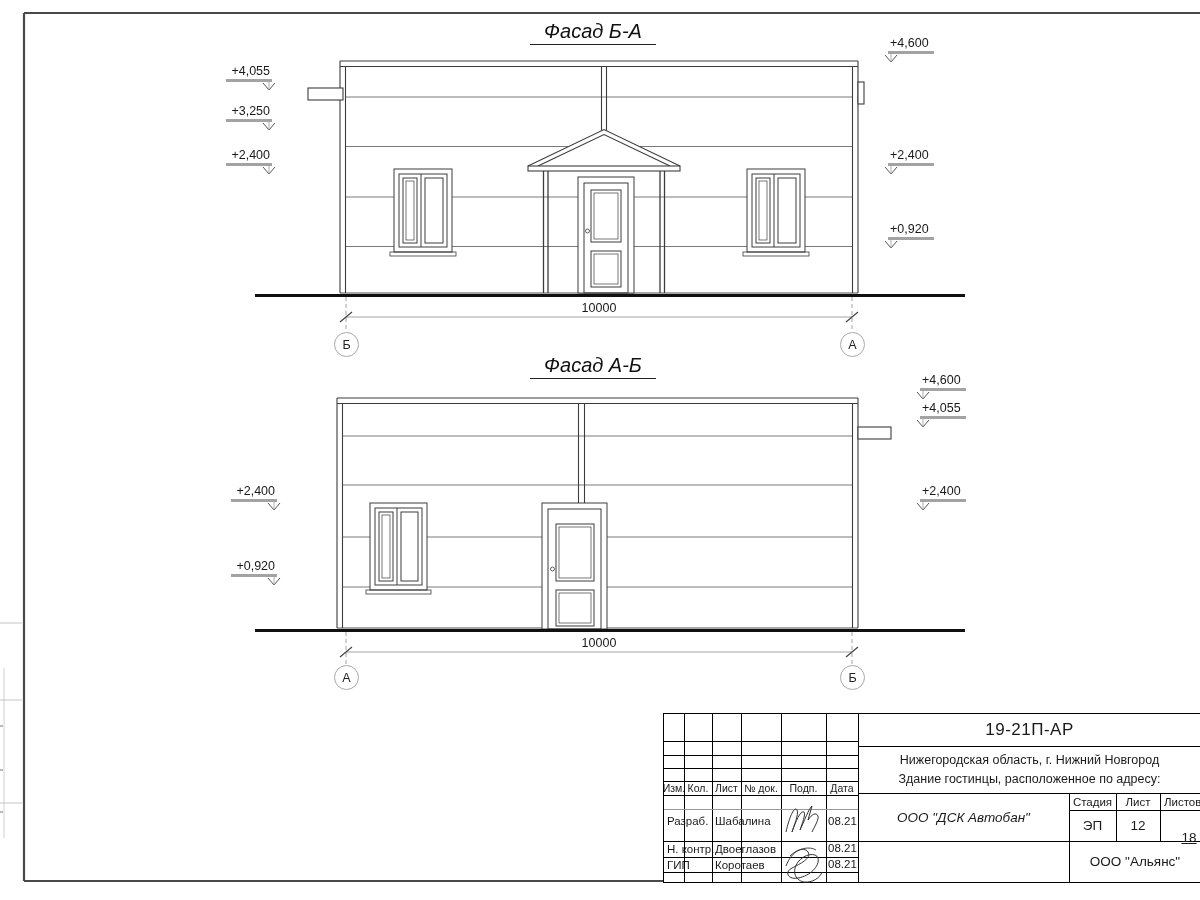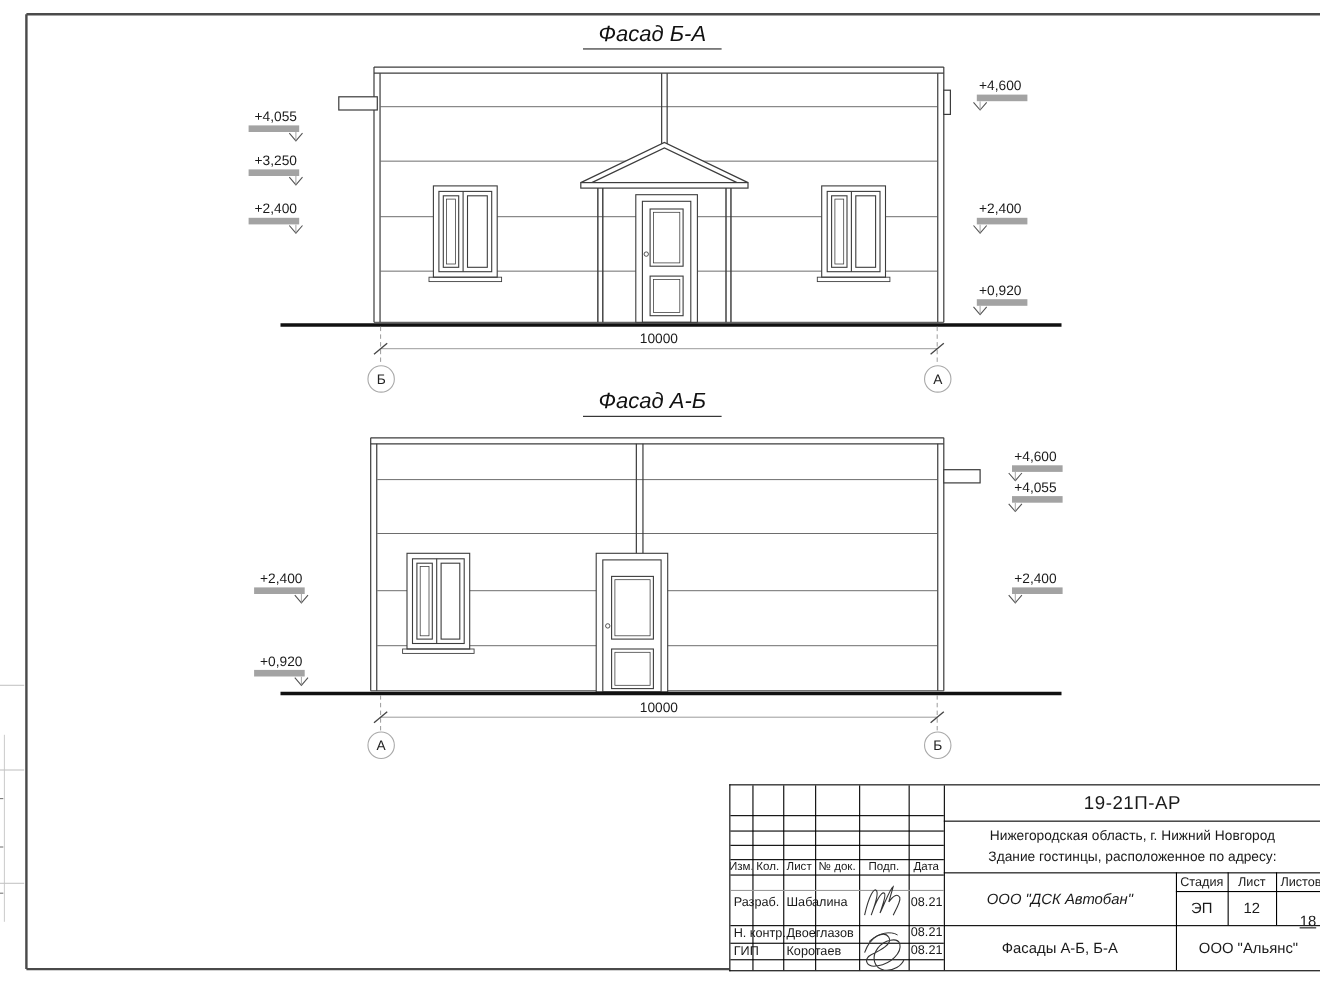--- a/index.html
+++ b/index.html
@@ -2,21 +2,21 @@
 <html><head>
 <meta charset="utf-8">
 <style>
   html,body{margin:0;padding:0;background:#fff;}
   .page{position:relative;width:1200px;height:900px;background:#ffffff;overflow:hidden;
         font-family:"Liberation Sans","DejaVu Sans",sans-serif;color:#1a1a1a;}
   svg.linework{position:absolute;left:0;top:0;pointer-events:none;}
   .ftitle{position:absolute;width:126px;text-align:center;font-style:italic;font-size:20px;
           color:#111;border-bottom:1.6px solid #222;padding-bottom:1px;}
   .lvl{position:absolute;width:46px;font-size:12.5px;color:#1a1a1a;}
-  .lvl .txt{display:block;padding:0 2px 1px 2px;border-bottom:6px solid #a3a3a3;margin-top:35px;}
+  .lvl .txt{display:block;padding:0 2px 1px 2px;border-bottom:3px solid #a3a3a3;}
   .lvl.left-anchor .txt{text-align:right;}
   .lvl.right-anchor .txt{text-align:left;}
   .lvl svg{position:absolute;top:100%;}
   .lvl.left-anchor svg{right:-4px;}
   .lvl.right-anchor svg{left:-4px;}
   .dim{position:absolute;width:80px;text-align:center;font-size:12.5px;color:#1a1a1a;}
   .axis{position:absolute;width:23px;height:23px;border:1px solid #a9a9a9;border-radius:50%;
         display:flex;align-items:center;justify-content:center;font-size:12.5px;color:#222;background:#fff;}
   
   .tb{position:absolute;left:663px;top:713px;width:537px;height:168px;
@@ -340,21 +340,20 @@
       <path d="M6,24 C12,8 24,4 28,10 C32,16 20,22 12,26 C4,30 8,38 18,36 C30,34 40,24 38,16 C36,10 24,12 18,20 C12,28 14,38 24,40 C32,41 40,36 42,30" fill="none" stroke="#333" stroke-width="1"></path>
       <path d="M10,14 C18,6 30,4 36,8" fill="none" stroke="#333" stroke-width="0.9"></path>
     </svg>
 
     <div class="tbcell big" style="left:194px;top:0;width:343px;height:31px;">19-21П-АР</div>
     <div class="tbcell addr" style="left:194px;top:33px;width:343px;height:45px;flex-direction:column;">
       <div>Нижегородская область, г. Нижний Новгород</div>
       <div>Здание гостинцы, расположенное по адресу:</div>
     </div>
     <div class="tbcell comp" style="left:194px;top:80px;width:211px;height:46px;">ООО "ДСК Автобан"</div>
-    <div class="tbcell mid" style="left:194px;top:128px;width:211px;height:39px;">Фасады А-Б, Б-А</div>
     <div class="tbcell mid" style="left:405px;top:128px;width:132px;height:39px;">ООО "Альянс"</div>
 
     <div class="tbcell hdr" style="left:405px;top:79px;width:47px;height:17px;font-size:11.5px;">Стадия</div>
     <div class="tbcell hdr" style="left:452px;top:79px;width:44px;height:17px;font-size:11.5px;">Лист</div>
     <div class="tbcell hdr" style="left:496px;top:79px;width:41px;height:17px;font-size:11.5px;justify-content:flex-start;padding-left:4px;">Листов</div>
 
     <div class="tbcell sval" style="left:405px;top:96px;width:47px;height:31px;">ЭП</div>
     <div class="tbcell sval" style="left:452px;top:96px;width:44px;height:31px;">12</div>
     <div class="tbcell sval" style="left:496px;top:108px;width:58px;height:31px;text-decoration:underline;">18</div>
   </div>

